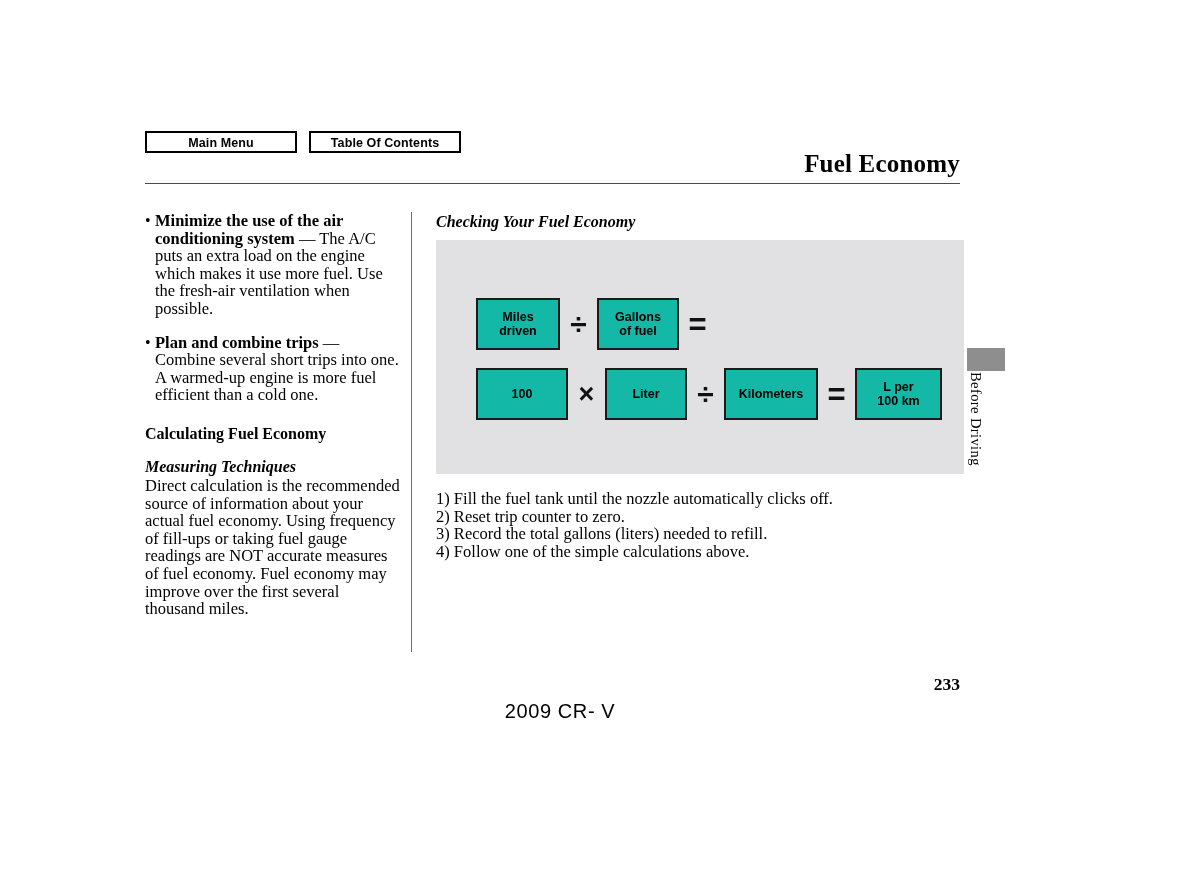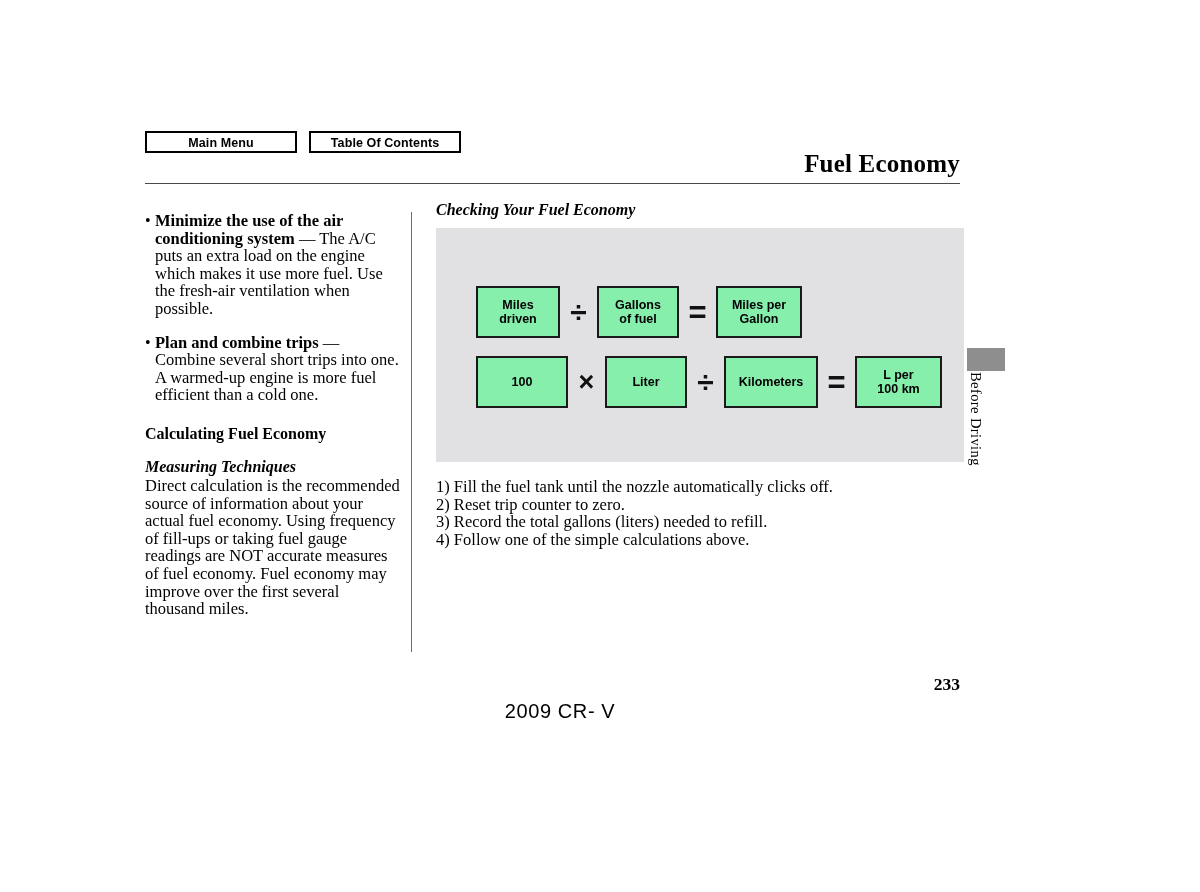--- a/index.html
+++ b/index.html
@@ -104,21 +104,21 @@
   }
   .body-para {
     font-size: 16.5px;
     line-height: 17.6px;
   }
 
   
   #right-col {
     position: absolute;
     left: 424px;
-    top: 200px;
+    top: 212px;
     width: 536px;
     padding-left: 12px;
   }
   #diagram-caption {
     font-size: 16px;
     font-weight: bold;
     font-style: italic;
     line-height: 19px;
     margin-bottom: 9px;
   }
@@ -134,21 +134,21 @@
     display: flex;
     align-items: center;
     height: 52px;
   }
   #formula-row-1 { top: 58px;  left: 40px; }
   #formula-row-2 { top: 128px; left: 40px; }
 
   .fbox {
     box-sizing: border-box;
     border: 2.2px solid #1a1a1a;
-    background: #86efac;
+    background: #14b8a6;
     font-family: "Liberation Sans", sans-serif;
     font-weight: bold;
     font-size: 12.5px;
     line-height: 14.5px;
     color: #000000;
     display: flex;
     align-items: center;
     justify-content: center;
     text-align: center;
     height: 52px;
@@ -273,26 +273,20 @@
         </span>
       </div>
       <div class="op op-div">÷</div>
       <div class="fbox" id="box-gallons-fuel">
         <span>
           <span class="l2">Gallons</span>
           <span class="l2">of fuel</span>
         </span>
       </div>
       <div class="op op-eq">=</div>
-      <div class="fbox" id="box-miles-gallon">
-        <span>
-          <span class="l2">Miles per</span>
-          <span class="l2">Gallon</span>
-        </span>
-      </div>
     </div>
 
     <div class="formula-row" id="formula-row-2">
       <div class="fbox" id="box-hundred">
         <span>
           <span class="l2">100</span>
         </span>
       </div>
       <div class="op op-times">×</div>
       <div class="fbox" id="box-liter">

